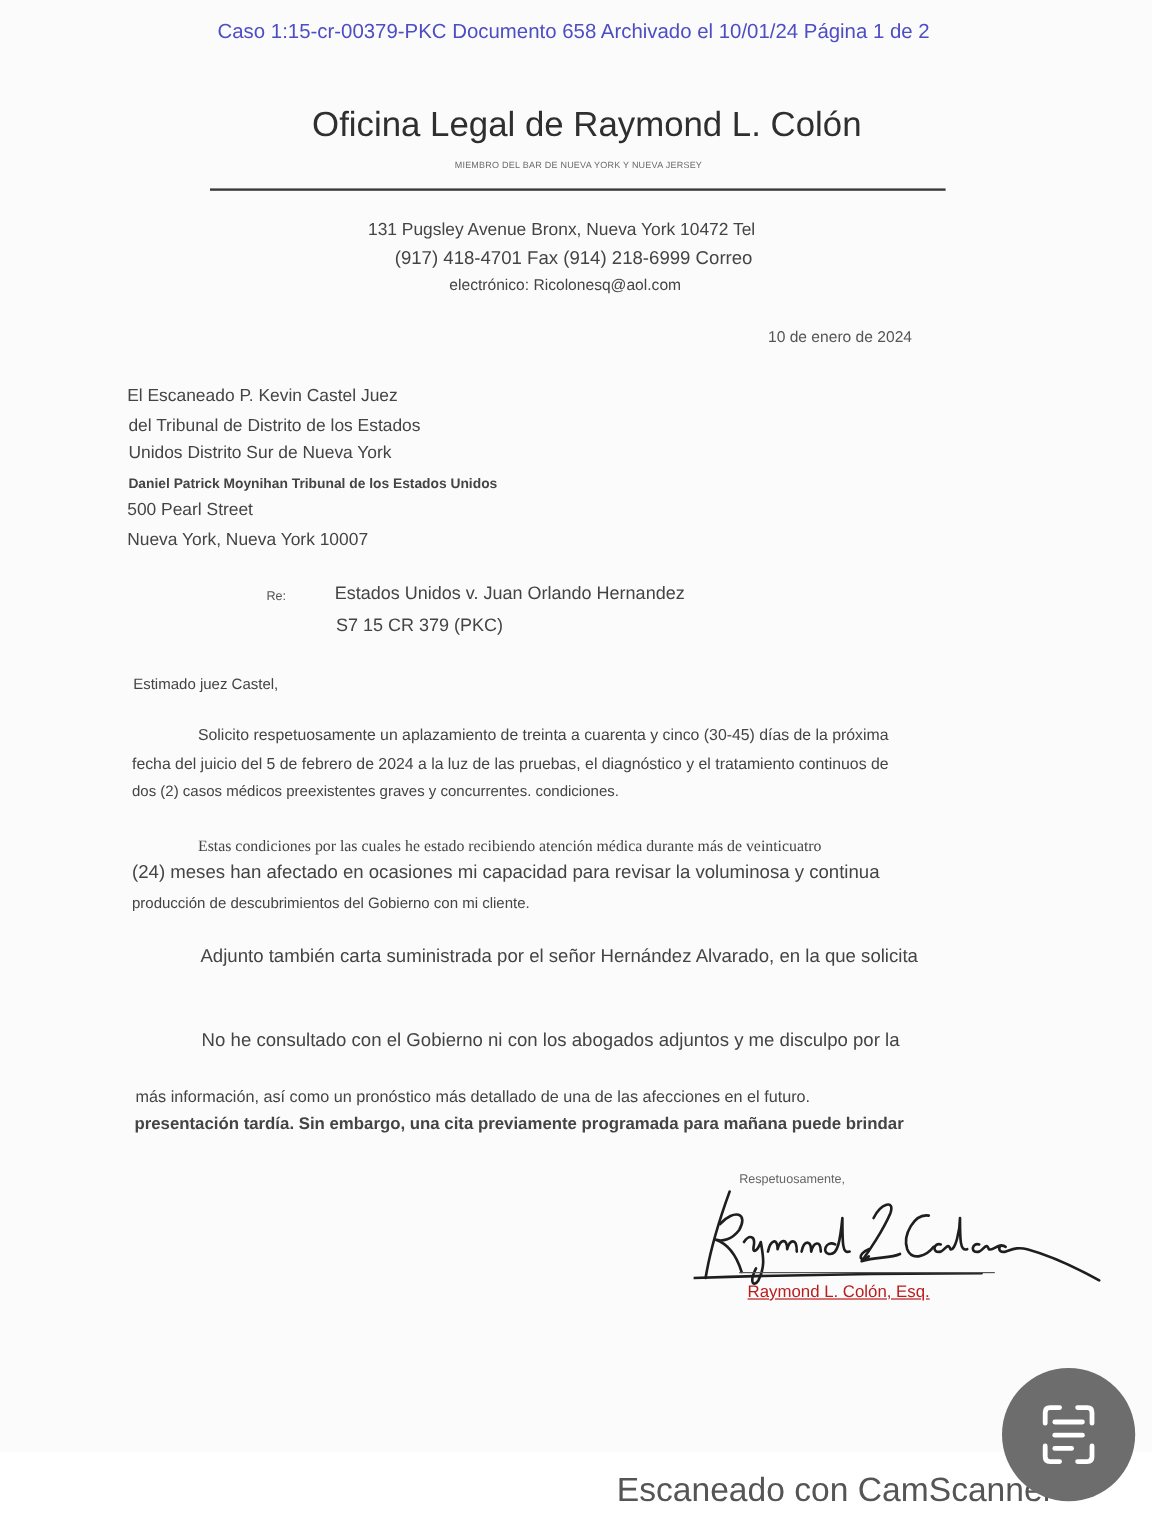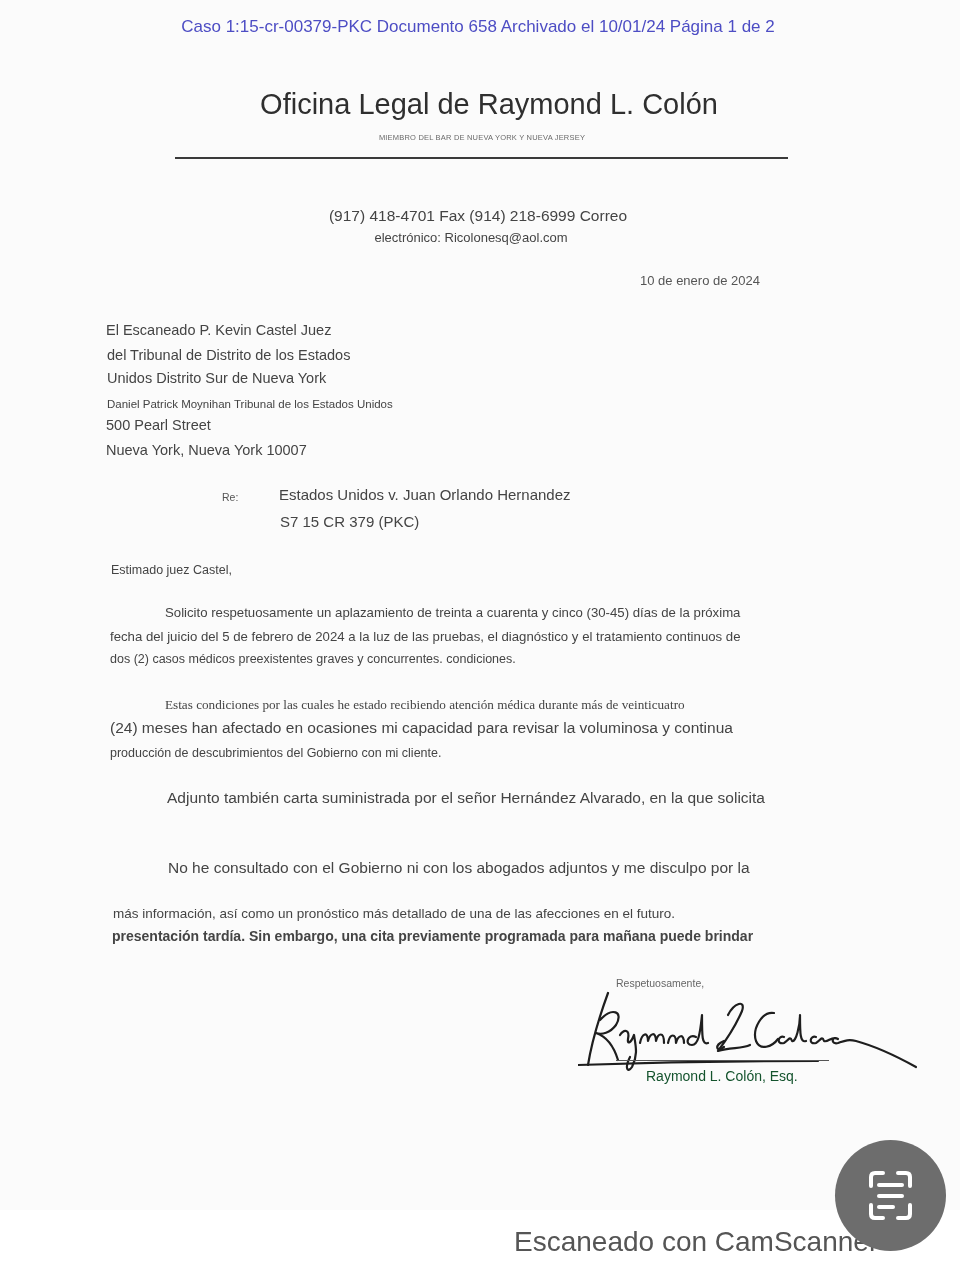--- a/index.html
+++ b/index.html
@@ -18,49 +18,50 @@
   .firm-name { left: 0; width: 978px; top: 88px; text-align: center; font-size: 29px; color: #2f2f2f; }
   .firm-sub { left: 0; width: 964px; top: 133px; text-align: center; font-size: 7.5px; color: #6a6a6a; letter-spacing: 0.2px; }
   .rule { left: 175px; top: 157px; width: 613px; height: 2px; background: #3a3a3a; }
   .addr { left: 0; width: 936px; text-align: center; color: #444; }
   .addr1 { top: 184px; font-size: 14.5px; }
   .addr2 { top: 207px; font-size: 15.5px; left: 0; width: 956px; }
   .addr3 { top: 230px; font-size: 13px; left: 0; width: 942px; }
   .date { left: 624px; top: 273px; font-size: 13px; color: #555; margin-left: 16px; }
   .recip { left: 106px; font-size: 14.5px; color: #444; }
   .r1 { top: 322px; } .r2 { top: 347px; left: 107px; } .r3 { top: 370px; left: 107px; }
-  .r4 { top: 398px; font-size: 11.5px; left: 107px; }
+  .r4 { top: 398px; font-size: 11.5px; left: 107px; font-weight: bold; }
   .r5 { top: 417px; } .r6 { top: 442px; }
   .re-label { left: 222px; top: 491px; font-size: 10.5px; color: #555; }
   .re1 { left: 279px; top: 486px; font-size: 15px; color: #444; }
   .re2 { left: 280px; top: 513px; font-size: 15px; color: #444; }
   .salut { left: 111px; top: 563px; font-size: 12.5px; color: #444; }
   .body { font-size: 13.2px; color: #444; }
   .body.lg { font-size: 15.5px; }
   .sig-intro { left: 616px; top: 977px; font-size: 10.5px; color: #666; }
-  .sig-name { left: 646px; top: 1068px; font-size: 14px; color: #14532d; }
+  .sig-name { left: 623px; top: 1068px; font-size: 14px; color: #b91c1c; text-decoration: underline; }
   .sig-line { left: 616px; top: 1060px; width: 213px; height: 1px; background: #555; }
   .signature { left: 578px; top: 985px; }
   .cam-badge {
     position: absolute; left: 835px; top: 1140px; width: 111px; height: 111px;
     border-radius: 50%; background: #6d6d6d;
   }
   .cam-text { left: 514px; top: 1226px; font-size: 28px; color: #555; }
 </style>
 </head>
 <body>
 
 <div class="page">
 
   <div class="abs header-stamp">Caso 1:15-cr-00379-PKC Documento 658 Archivado el 10/01/24 Página 1 de 2</div>
 
   <div class="abs firm-name">Oficina Legal de Raymond L. Colón</div>
   <div class="abs firm-sub">MIEMBRO DEL BAR DE NUEVA YORK Y NUEVA JERSEY</div>
   <div class="abs rule"></div>
 
+  <div class="abs addr addr1">131 Pugsley Avenue Bronx, Nueva York 10472 Tel</div>
   <div class="abs addr addr2">(917) 418-4701 Fax (914) 218-6999 Correo</div>
   <div class="abs addr addr3">electrónico: Ricolonesq@aol.com</div>
 
   <div class="abs date">10 de enero de 2024</div>
 
   <div class="abs recip r1">El Escaneado P. Kevin Castel Juez</div>
   <div class="abs recip r2">del Tribunal de Distrito de los Estados</div>
   <div class="abs recip r3">Unidos Distrito Sur de Nueva York</div>
   <div class="abs recip r4">Daniel Patrick Moynihan Tribunal de los Estados Unidos</div>
   <div class="abs recip r5">500 Pearl Street</div>

